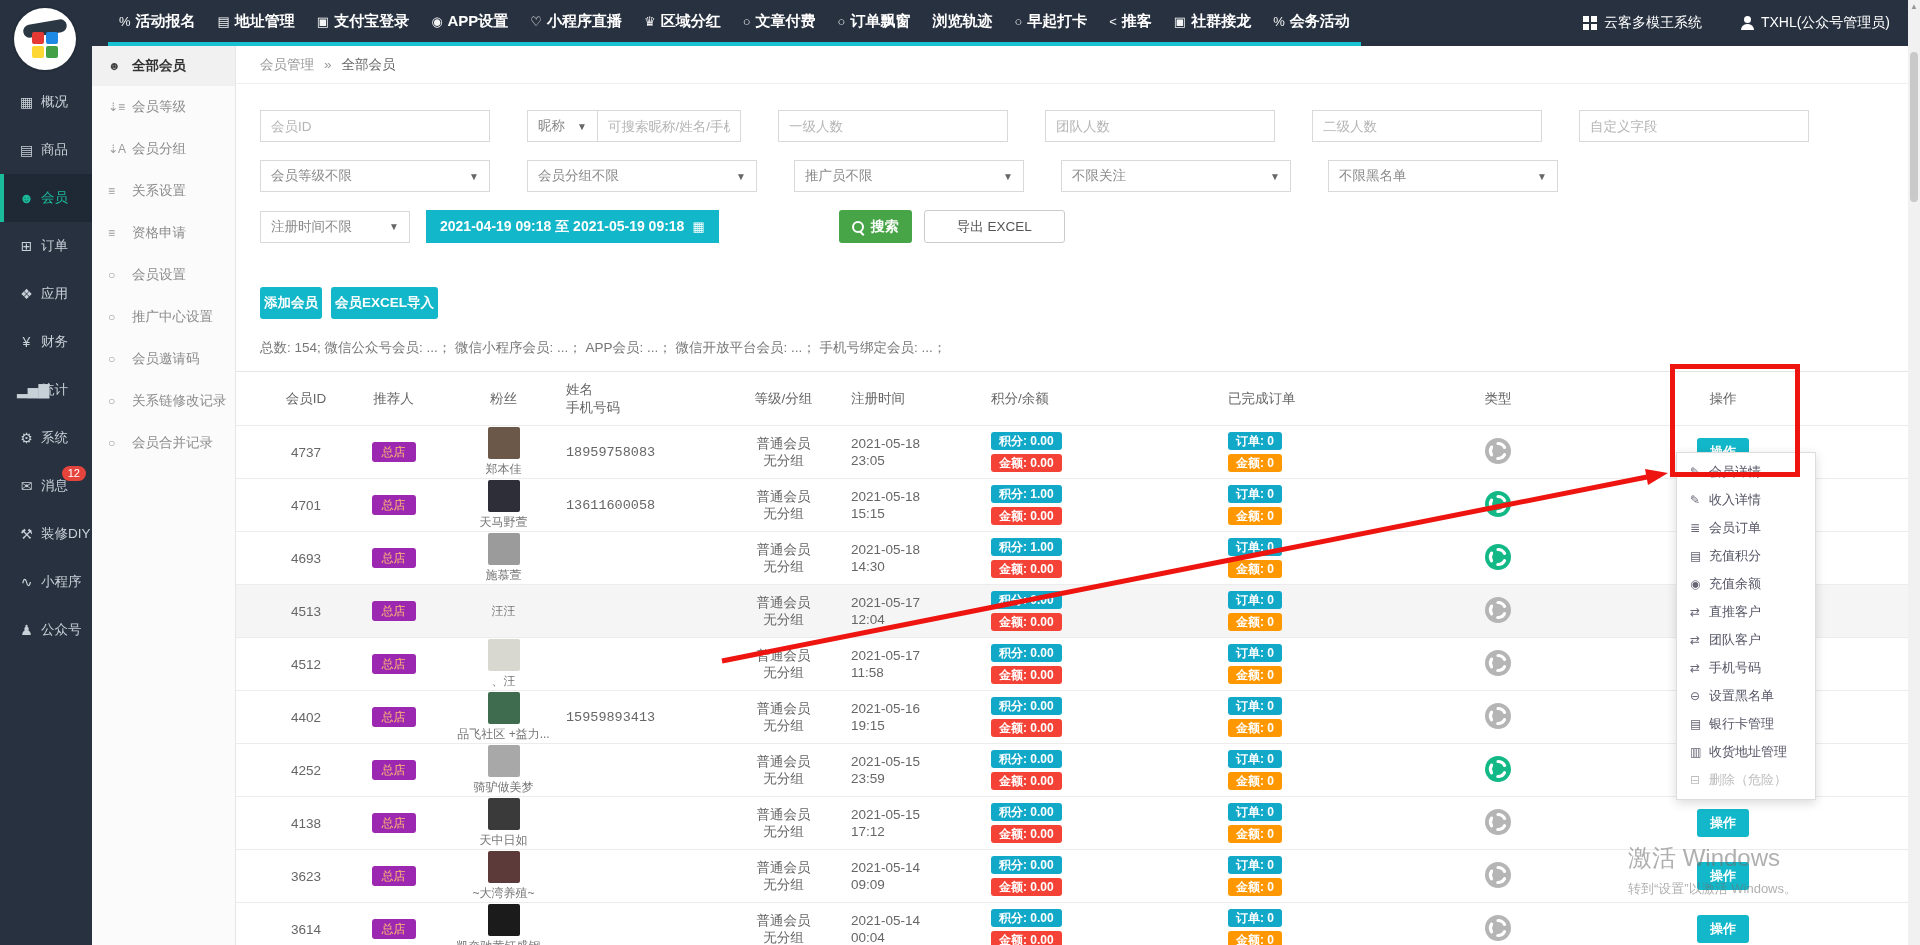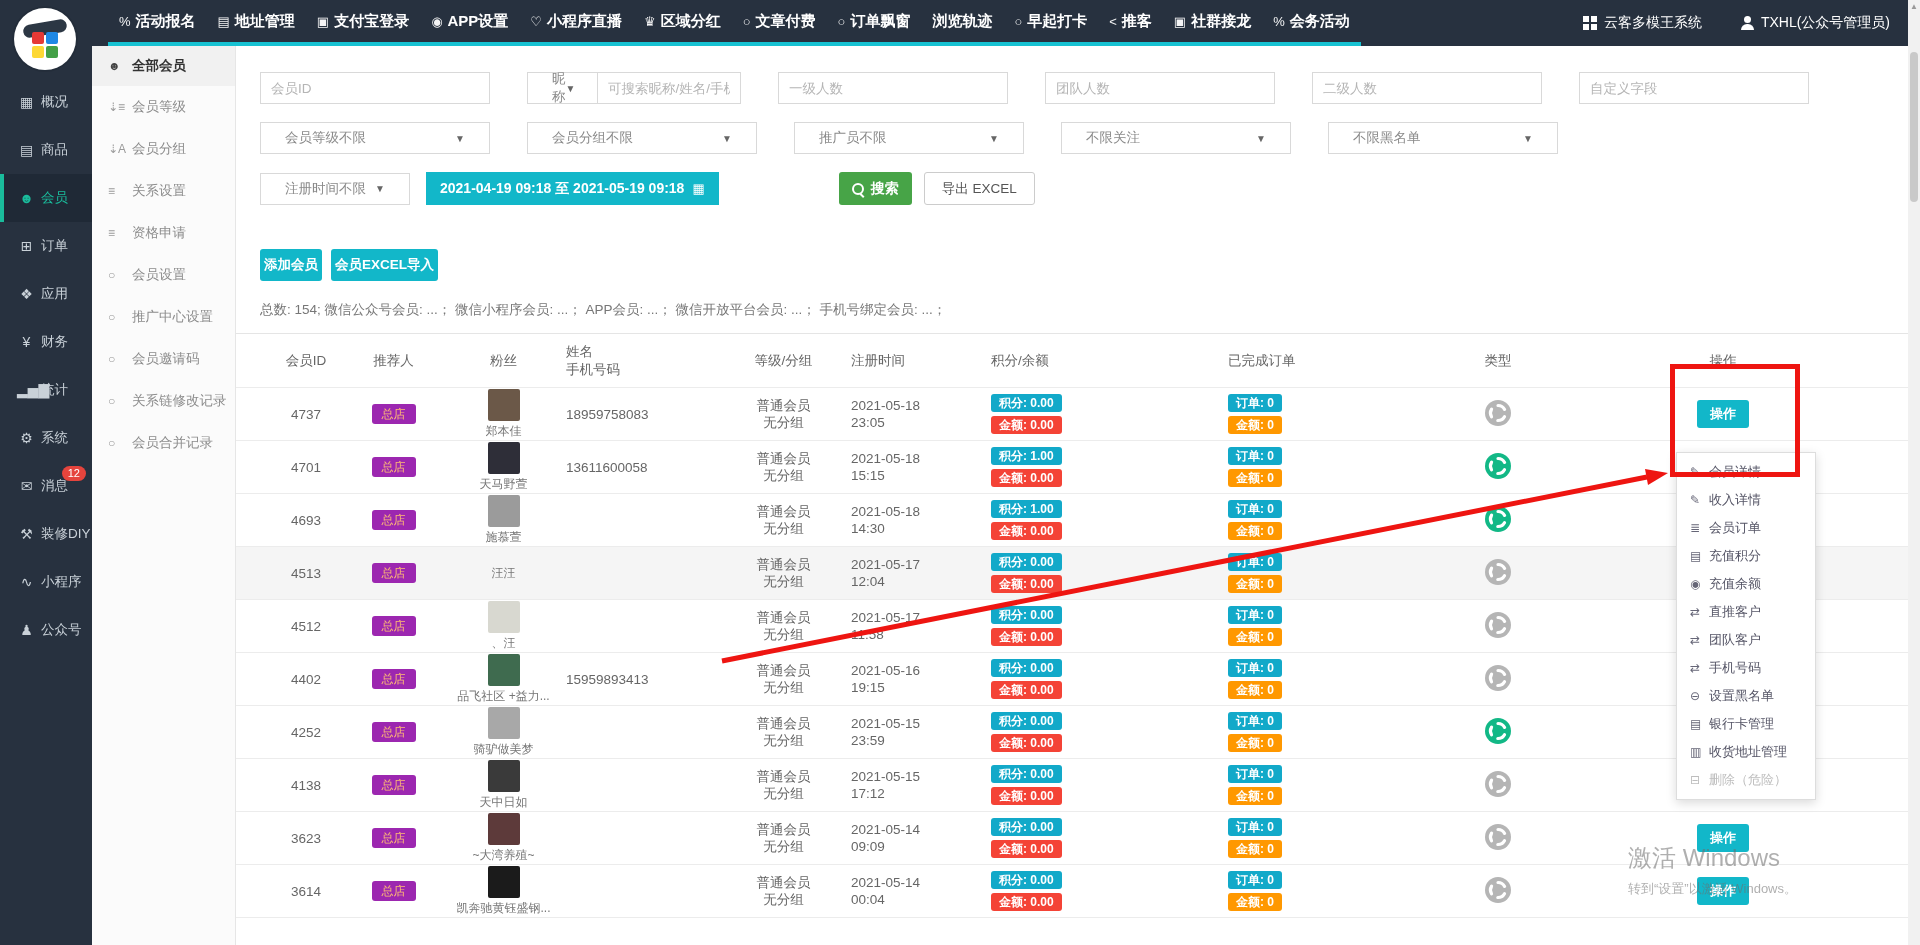--- a/index.html
+++ b/index.html
@@ -44,48 +44,48 @@
   
   .main{position:absolute;left:236px;top:46px;right:12px;bottom:0;background:#fff;overflow:hidden;}
   .breadcrumb{height:37px;line-height:37px;padding-left:24px;font-size:13.5px;color:#999;border-bottom:1px solid #efefef;}
   .breadcrumb .cur{color:#666;}
   .breadcrumb .sep{margin:0 10px;color:#999;}
 
   .filters{padding:26px 0 0 24px;}
   .frow{display:flex;margin-bottom:18px;align-items:center;}
   .finput{box-sizing:border-box;width:230px;height:32px;border:1px solid #d9d9d9;padding:0 10px;font-size:13.5px;color:#555;outline:none;font-family:inherit;}
   .finput::placeholder{color:#b5b5b5;}
-  .fsel{box-sizing:border-box;width:230px;height:32px;border:1px solid #d9d9d9;display:flex;align-items:center;padding:0 24px;font-size:13.5px;color:#8a8a8a;cursor:pointer;background:#fff;}
+  .fsel{box-sizing:border-box;width:230px;height:32px;border:1px solid #d9d9d9;display:flex;align-items:center;padding:0 10px;font-size:13.5px;color:#8a8a8a;cursor:pointer;background:#fff;}
   .fsel .arr{margin-left:auto;font-size:10px;color:#666;}
   .fgap{margin-right:37px;}
   .combo{display:flex;}
   .combo .fsel{width:70px;border-right:none;}
   .combo .finput{width:144px;}
   .sel-small{width:150px;}
   .date-btn{margin-left:16px;height:33px;background:#12b7c9;color:#fff;border:none;font-size:14px;font-weight:bold;padding:0 14px;display:flex;align-items:center;gap:8px;cursor:pointer;font-family:inherit;}
   .date-btn .cal{font-size:13px;font-weight:normal;}
   .search-btn{margin-left:120px;height:33px;background:#47a447;color:#fff;border:none;border-radius:3px;font-size:14px;font-weight:bold;padding:0 13px;display:flex;align-items:center;gap:7px;cursor:pointer;font-family:inherit;}
   .mag{width:8px;height:8px;border:2px solid #fff;border-radius:50%;position:relative;display:inline-block;}
   .mag:after{content:"";position:absolute;left:7px;top:8px;width:2px;height:5px;background:#fff;transform:rotate(-45deg);}
-  .export-btn{margin-left:12px;height:33px;background:#fff;color:#555;border:1px solid #ccc;border-radius:3px;font-size:13.5px;padding:0 17px;cursor:pointer;font-family:inherit;}
+  .export-btn{margin-left:12px;height:33px;background:#fff;color:#555;border:1px solid #ccc;border-radius:3px;font-size:13.5px;padding:0 32px;cursor:pointer;font-family:inherit;}
 
   .toolbar{padding:26px 0 0 24px;display:flex;gap:9px;}
   .teal-btn{height:32px;background:#12b7c9;color:#fff;border:none;border-radius:3px;font-size:13.5px;font-weight:bold;padding:0 4px;cursor:pointer;font-family:inherit;}
   .summary{padding:20px 0 0 24px;font-size:13.5px;color:#777;}
 
   
   .table{margin-top:14px;border-top:1px solid #e5e5e5;}
   .trow{display:flex;align-items:center;border-bottom:1px solid #ececec;height:53px;padding-left:30px;box-sizing:border-box;}
   .trow.head{height:54px;color:#666;font-size:13.5px;}
   .trow.hl{background:#f5f5f5;}
   .td{flex:none;box-sizing:border-box;font-size:13.5px;color:#666;}
   .c-id{width:80px;text-align:center;}
   .c-ref{width:95px;text-align:center;}
   .c-fans{width:125px;display:flex;flex-direction:column;align-items:center;justify-content:center;}
-  .c-name{width:150px;}
+  .c-name{width:150px;font-family:Liberation Mono, monospace;}
   .c-level{width:135px;text-align:center;line-height:17px;}
   .c-time{width:140px;line-height:17px;}
   .c-points{width:205px;}
   .c-orders{width:230px;margin-left:32px;}
   .c-type{width:80px;text-align:center;}
   .c-action{flex:1;text-align:center;}
   .ref-badge{display:inline-block;background:#9c27b0;color:#fdba74;font-size:12px;border-radius:3px;padding:3px 10px;line-height:14px;}
   .avatar{width:32px;height:32px;border-radius:2px;margin-bottom:2px;}
   .fan-name{font-size:12px;color:#777;max-width:118px;white-space:nowrap;overflow:hidden;text-overflow:ellipsis;}
   .badge{display:inline-block;color:#fff;font-size:12px;font-weight:bold;border-radius:3px;padding:2px 8px;line-height:14px;margin:1px 0;}
@@ -291,20 +291,23 @@
         <span class="sic">○</span>
         <span>关系链修改记录</span>
       </div>
       <div class="sm-item">
         <span class="sic">○</span>
         <span>会员合并记录</span>
       </div>
     </aside>
 
   <main class="main">
+    <div class="breadcrumb">
+      <span>会员管理</span><span class="sep">»</span><span class="cur">全部会员</span>
+    </div>
 
     <div class="filters">
       <div class="frow">
         <input class="finput fgap" placeholder="会员ID" style="">
         <div class="combo fgap">
           <div class="fsel">
               <span>昵称</span>
               <span class="arr">▼</span>
             </div>
           <input class="finput" placeholder="可搜索昵称/姓名/手机号" style="">

